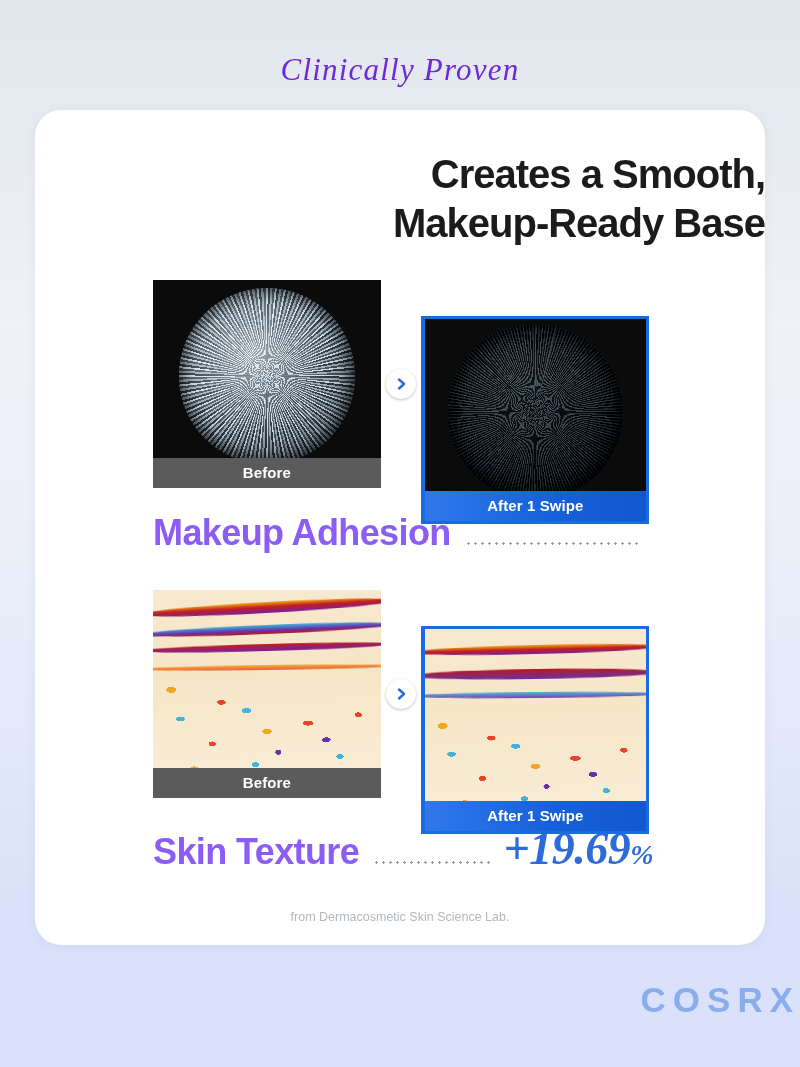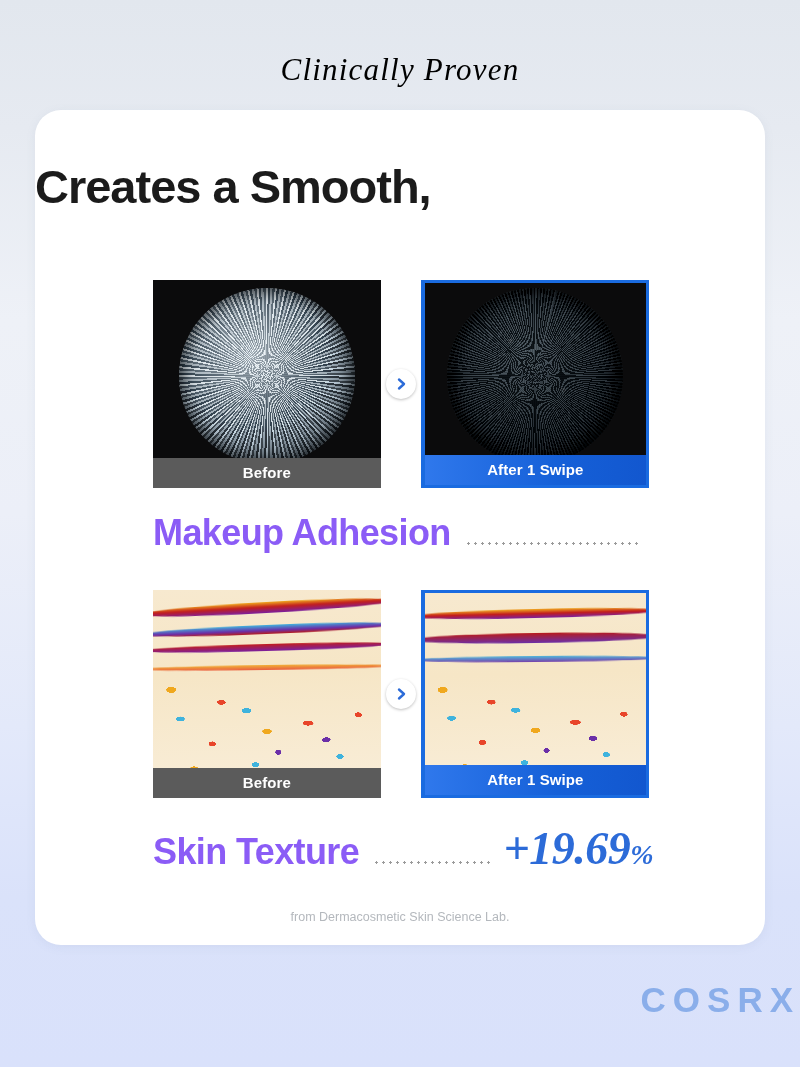--- a/index.html
+++ b/index.html
@@ -25,37 +25,37 @@
   .page { position:relative; width:800px; height:1067px; }
 
   
   .eyebrow {
     position:absolute; top:52px; left:0; width:800px;
     text-align:center;
     font-family:"Liberation Serif", serif;
     font-style:italic;
     font-size:31px;
     letter-spacing:1.2px;
-    color:#000000;
+    color:#6d28d9;
   }
 
   
   .card {
     position:absolute;
     left:35px; top:110px;
     width:730px; height:835px;
     background:#ffffff;
     border-radius:26px;
     box-shadow:0 2px 10px rgba(120,140,170,0.10);
   }
 
   .headline {
-    position:absolute; top:48px; left:0; width:730px;
-    text-align:left;
-    font-size:47px;
+    position:absolute; top:40px; left:0; width:730px;
+    text-align:right;
+    font-size:40px;
     font-weight:bold;
     line-height:1.22;
     letter-spacing:-1.0px;
     color:#1b1b1b;
   }
 
   
   .compare {
     position:absolute;
     left:118px;
@@ -65,21 +65,21 @@
     gap:40px;
   }
   .compare.block1 { top:170px; }
   .compare.block2 { top:480px; }
 
   .pane {
     position:relative;
     width:248px; height:208px;
     overflow:hidden;
   }
-  .pane.after { border:3px solid #1a6be0; border-left-width:4px; }
+  .pane.after { border:3px solid #1a6be0; border-left-width:4px;margin-top:36px; }
 
   .media { position:absolute; inset:0; overflow:hidden; }
 
   .caption {
     position:absolute; left:0; right:0; bottom:0;
     height:30px; line-height:30px;
     text-align:center;
     font-size:15px; font-weight:bold;
     color:#ffffff;
     letter-spacing:0.1px;
@@ -233,20 +233,21 @@
 <body>
 
 <div class="page">
 
   <div class="eyebrow">Clinically Proven</div>
 
   <div class="card">
 
     <div class="headline">
       <span>Creates a Smooth,</span><br>
+      <span>Makeup-Ready Base</span>
     </div>
 
     <div class="compare block1">
 
       <div class="pane before">
         <div class="media mk b1"></div>
         <div class="caption before">Before</div>
       </div>
 
       <div class="pane after">

